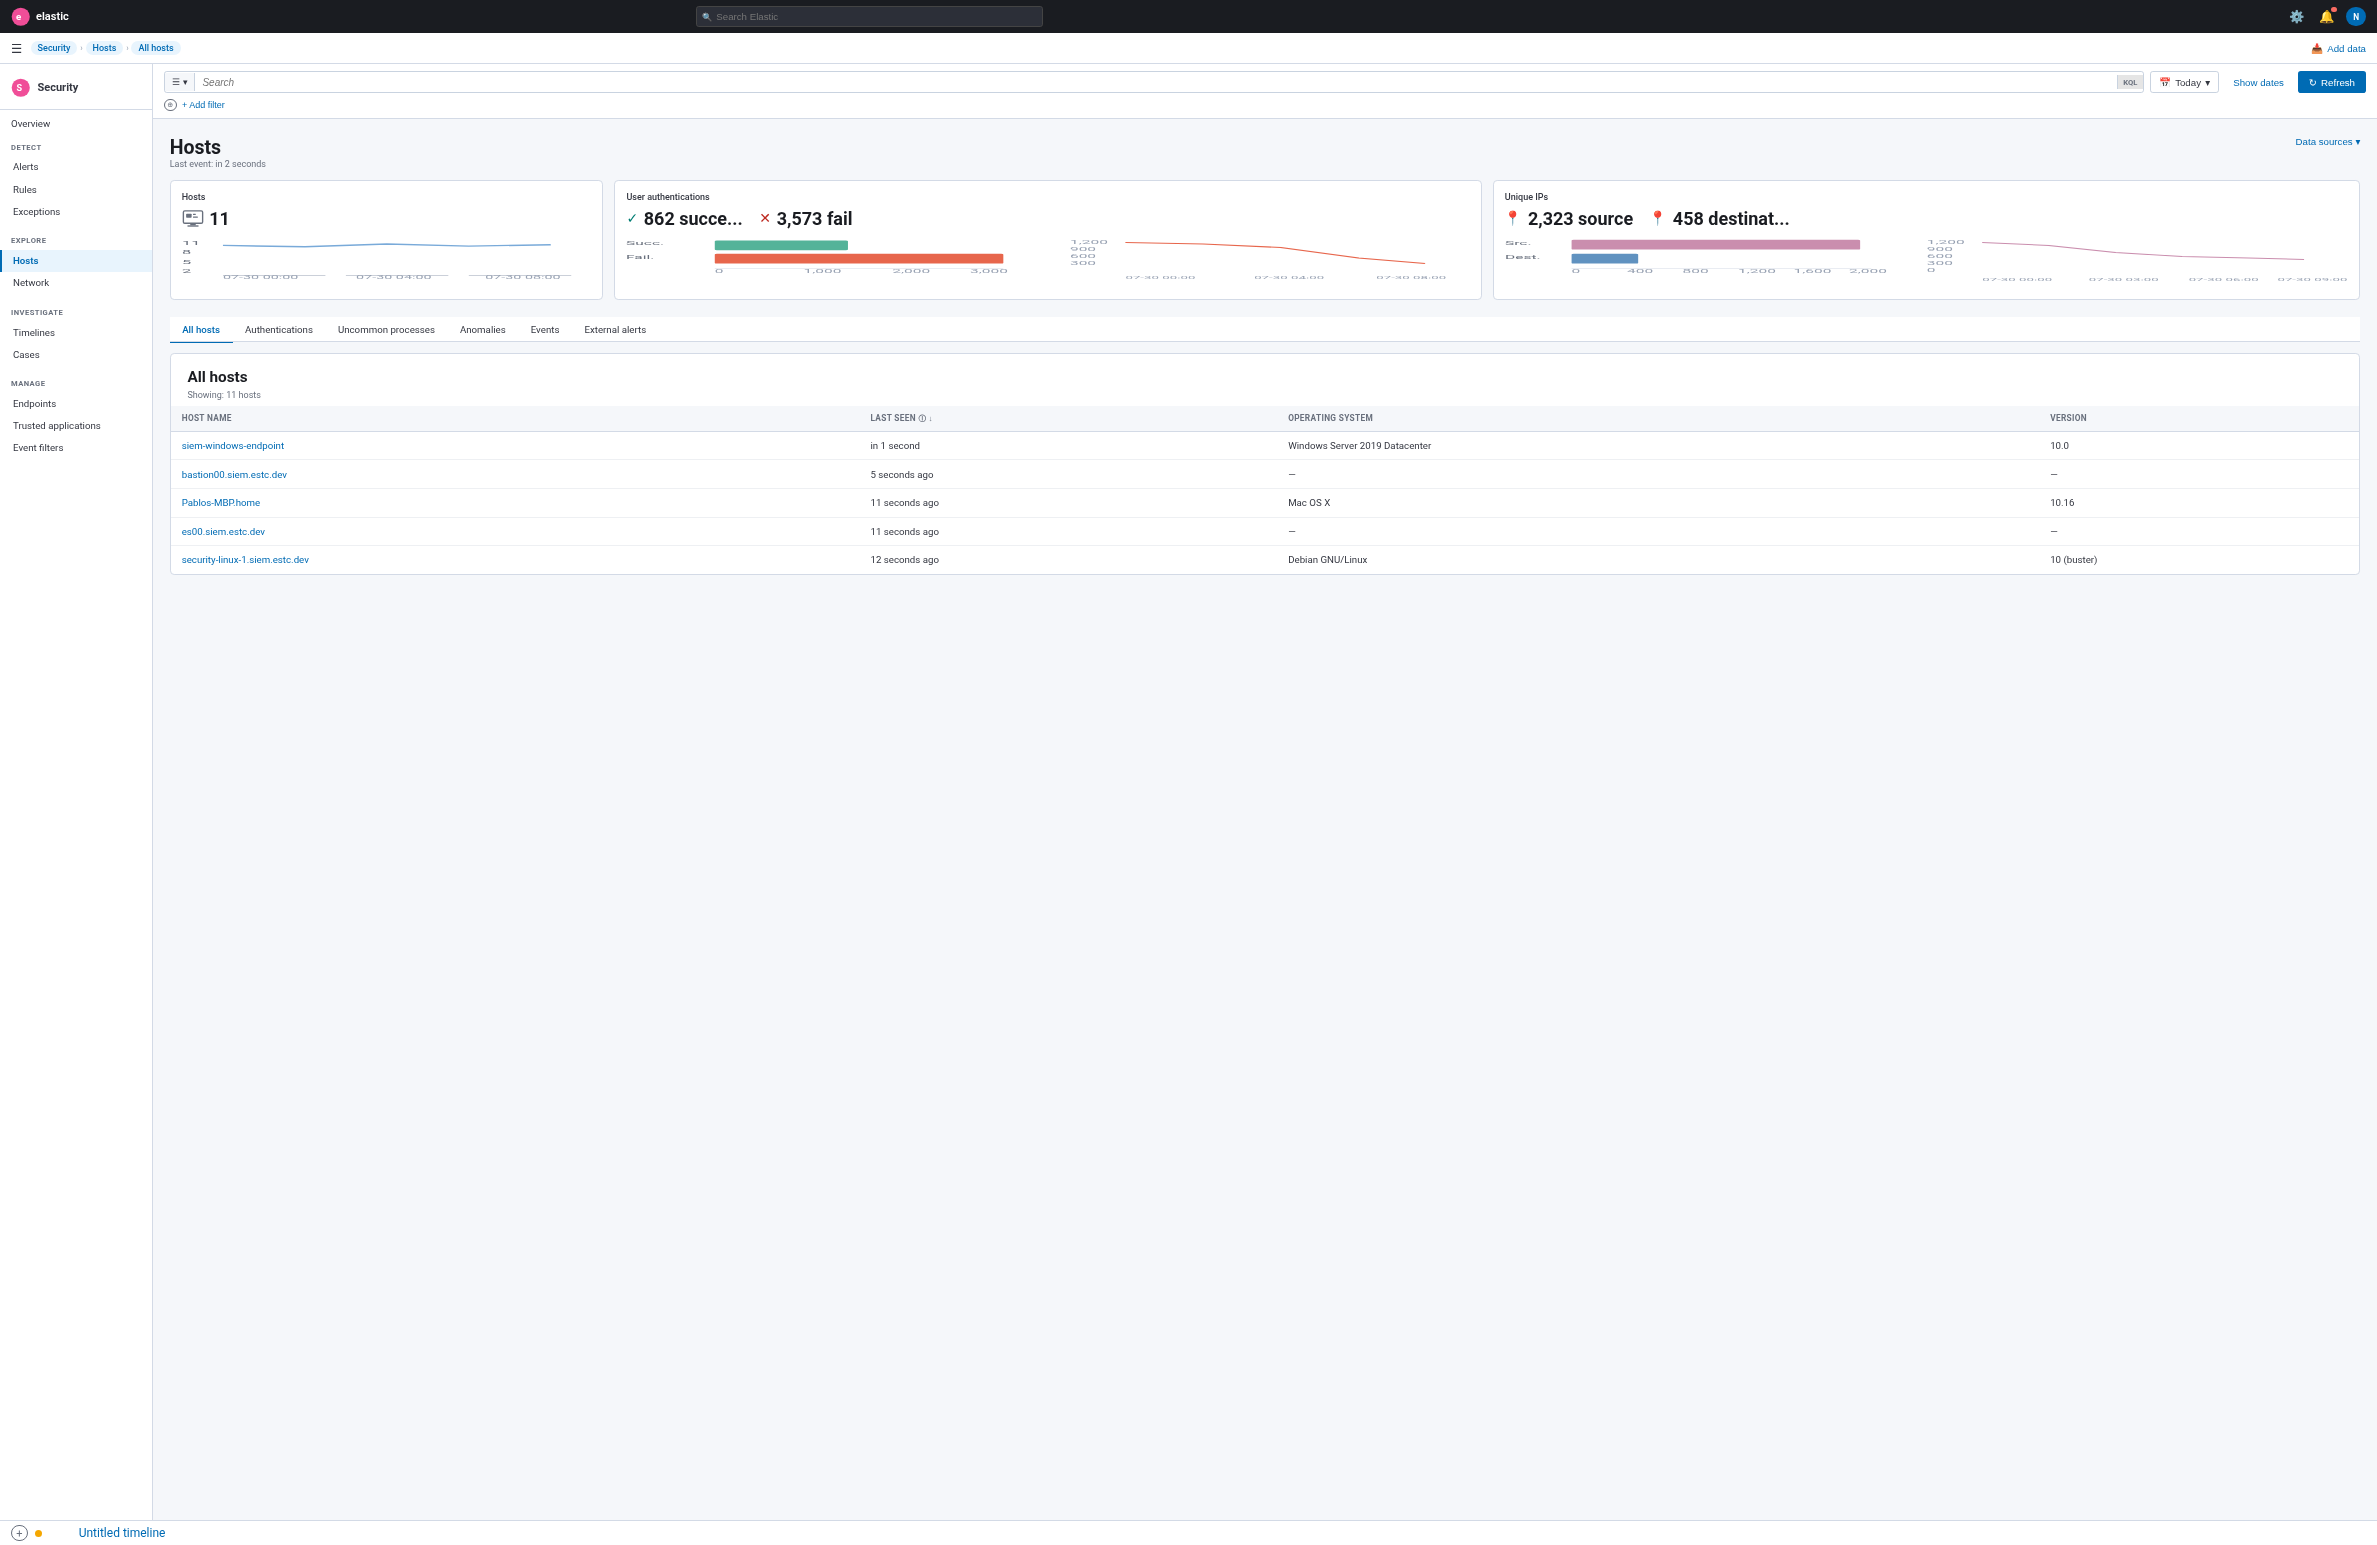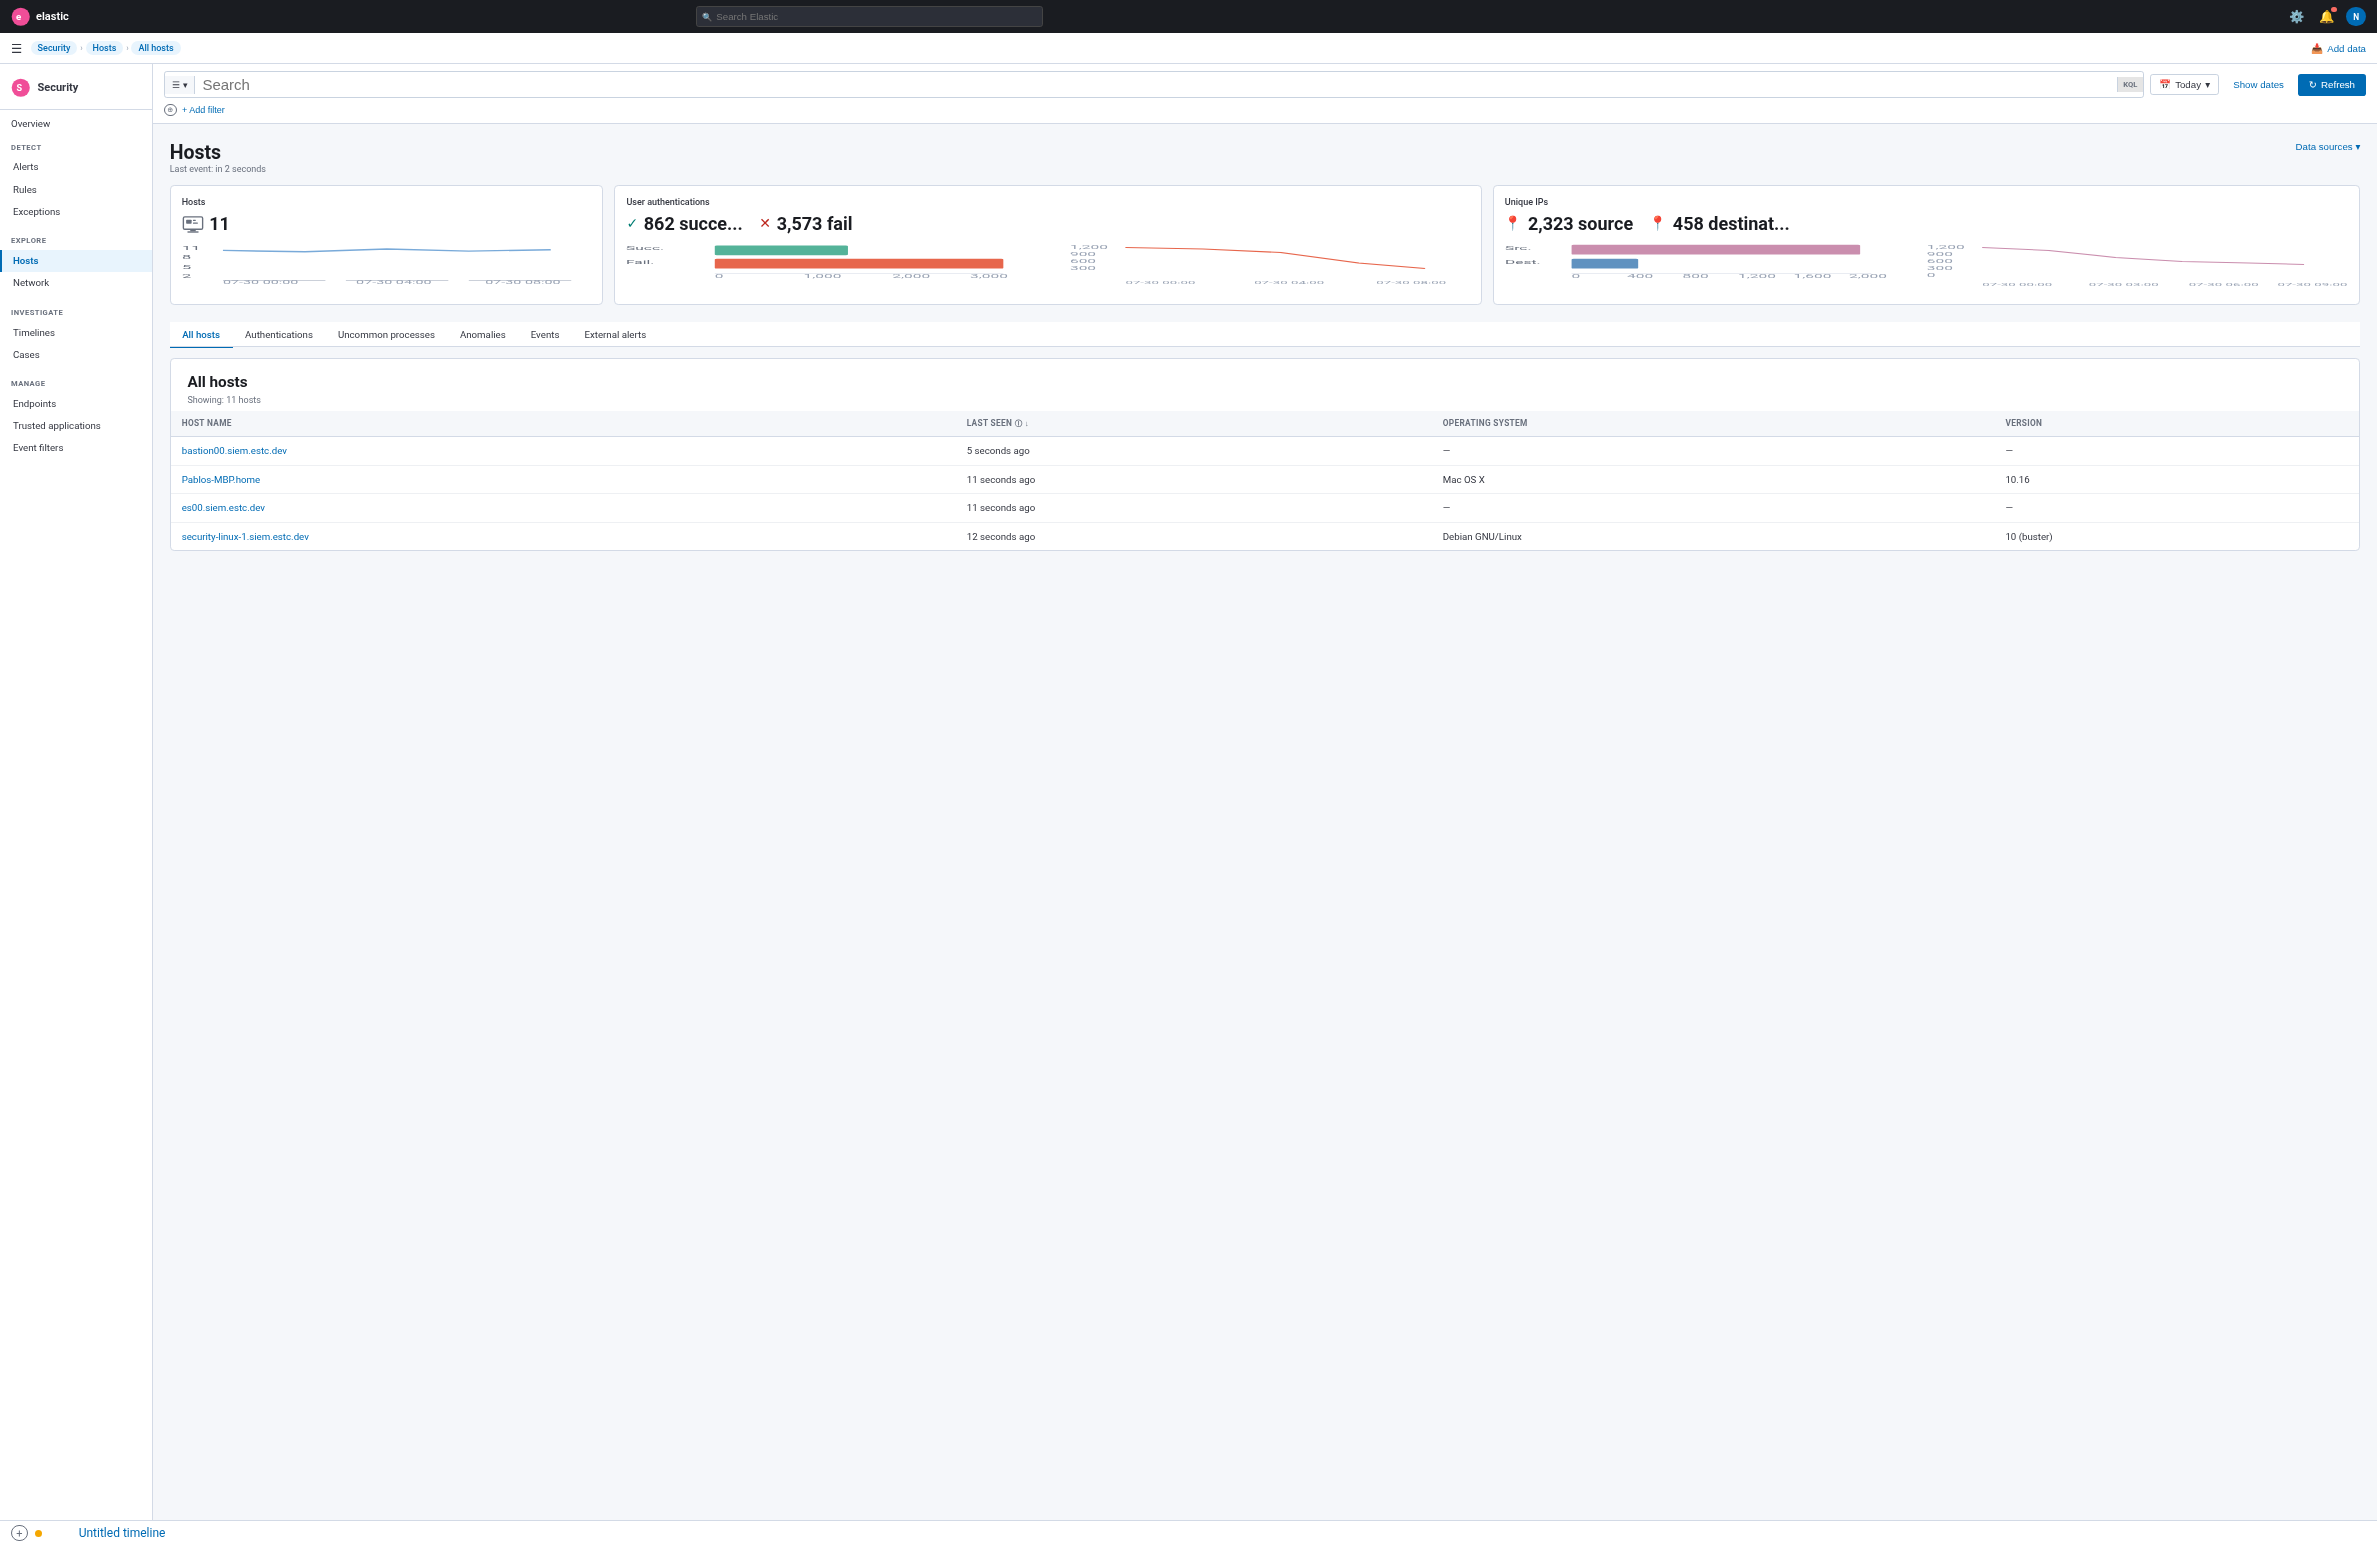--- a/index.html
+++ b/index.html
@@ -252,22 +252,23 @@
       border: none;
       border-right: 0.7px solid #c9d3e0;
       cursor: pointer;
       font-size: 9px;
       color: #343741;
     }
     .search-text-input {
       flex: 1;
       border: none;
       padding: 4.2px 7px;
-      font-size: 15px;
+      font-size: 10px;
       outline: none;
+      font-style: italic;
     }
     .kql-badge {
       padding: 2.8px 5.6px;
       background: #e5e5e5;
       border-left: 0.7px solid #c9d3e0;
       font-size: 7.6px;
       font-weight: 700;
       color: #69707d;
       cursor: pointer;
     }
@@ -815,20 +816,26 @@
               </th>
               <th>
                 <span>Operating system</span>
               </th>
               <th>
                 <span>Version</span>
               </th>
             </tr>
           </thead>
           <tbody id="table-body">
+          <tr>
+                <td><span class="link-cell">siem-windows-endpoint</span></td>
+                <td>in 1 second</td>
+                <td>Windows Server 2019 Datacenter</td>
+                <td>10.0</td>
+              </tr>
               <tr>
                 <td><span class="link-cell">bastion00.siem.estc.dev</span></td>
                 <td>5 seconds ago</td>
                 <td class="dash-cell">—</td>
                 <td class="dash-cell">—</td>
               </tr>
               <tr>
                 <td><span class="link-cell">Pablos-MBP.home</span></td>
                 <td>11 seconds ago</td>
                 <td>Mac OS X</td>

